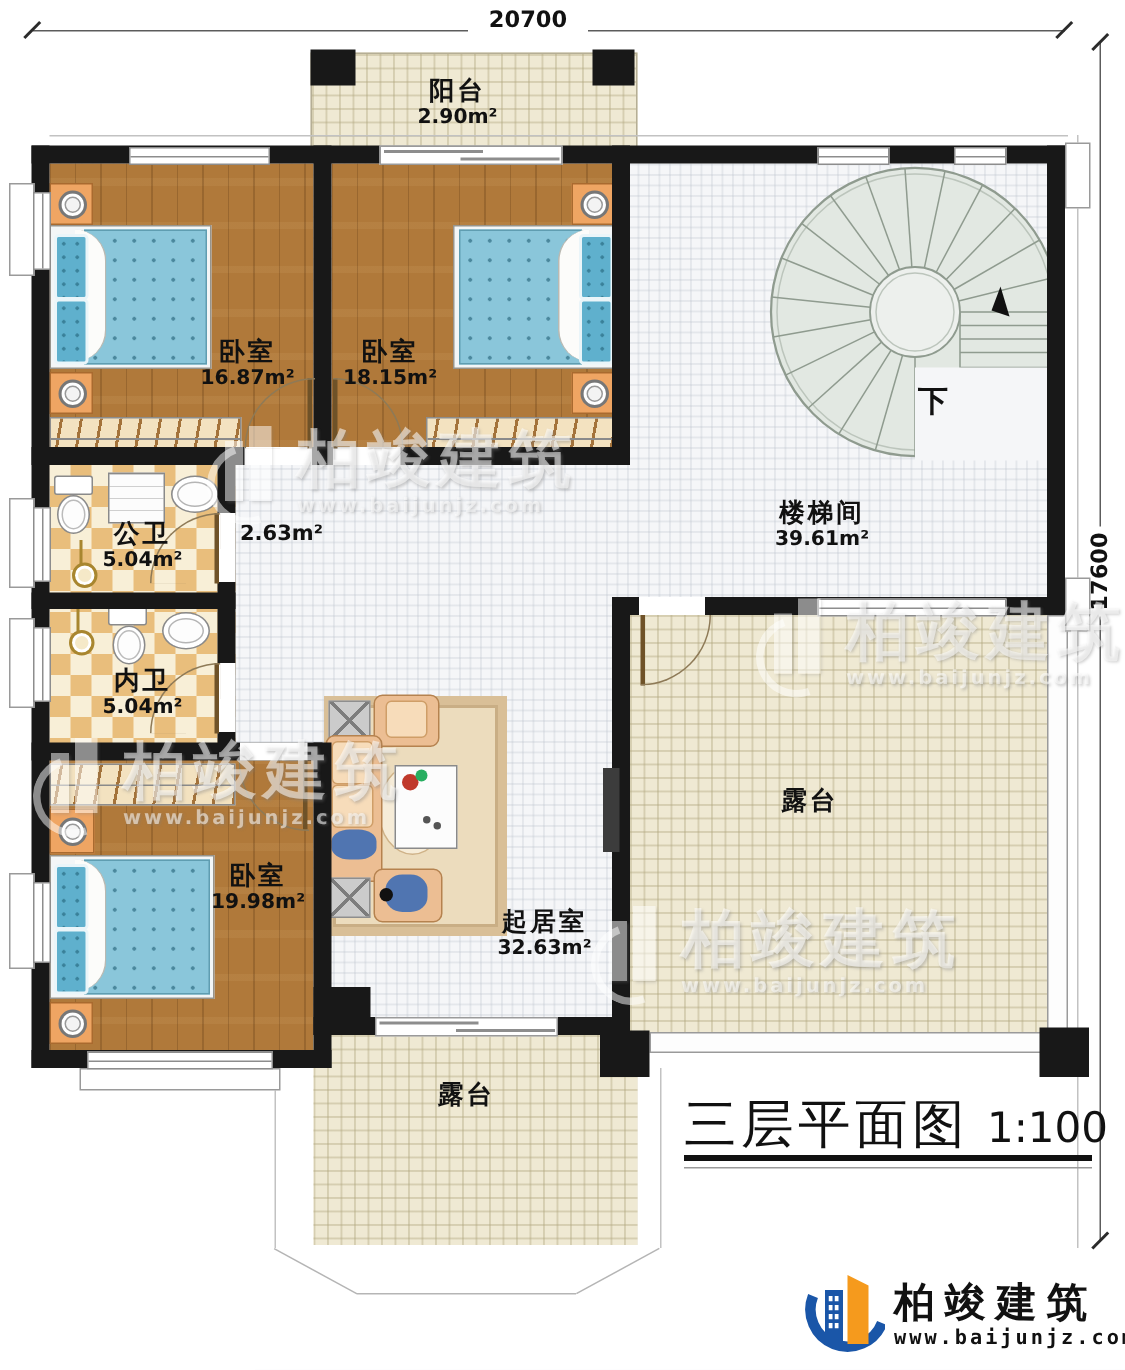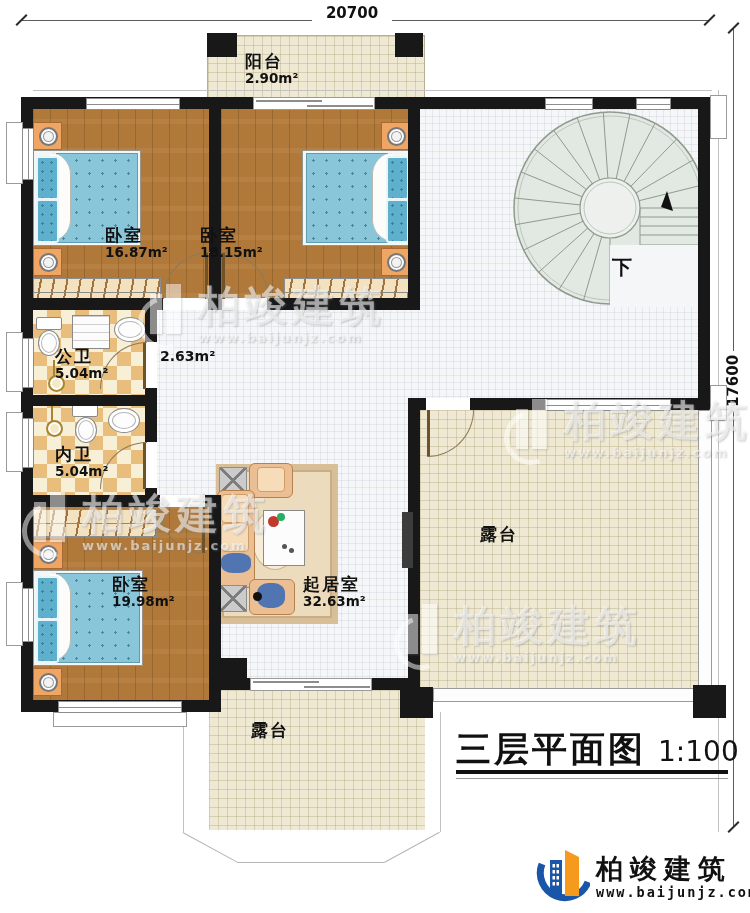--- a/index.html
+++ b/index.html
@@ -67,21 +67,21 @@
   .sidetab{position:absolute;background:#cbcbcb;border:1px solid #8e8e8e;z-index:6;
            background-image:linear-gradient(45deg,transparent 47%,#7d7d7d 47% 53%,transparent 53%),
                             linear-gradient(-45deg,transparent 47%,#7d7d7d 47% 53%,transparent 53%);}
   .carpet{position:absolute;background:#ecdcbd;border:6px solid #d9bf97;z-index:5;
           box-shadow:inset 0 0 0 2px #c9ae85;}
   .medal{position:absolute;background:#f6ecd8;border:1px solid #cfb288;border-radius:50%;z-index:5;}
   .person{position:absolute;background:#5075b1;border-radius:40%;z-index:8;}
   .dot{position:absolute;border-radius:50%;z-index:8;}
   .tv{position:absolute;background:#3c3c3c;z-index:11;}
   
-  .rlabel{position:absolute;text-align:left;z-index:20;line-height:1.1;}
+  .rlabel{position:absolute;text-align:center;z-index:20;line-height:1.1;}
   .rlabel .nm{font-size:17px;font-weight:bold;letter-spacing:2px;}
   .rlabel .ar{font-size:13.5px;font-weight:bold;}
   .arealone{position:absolute;font-size:14px;font-weight:bold;z-index:20;}
   .downlbl{position:absolute;font-size:20px;font-weight:bold;z-index:20;}
   
   .dimline{position:absolute;background:#5c5c5c;z-index:8;}
   .dtick{position:absolute;width:15px;height:2px;background:#2b2b2b;transform:rotate(-45deg);z-index:9;}
   .dimtxt{position:absolute;background:#fff;font-size:15px;font-weight:bold;text-align:center;z-index:9;}
   .outline{position:absolute;background:#c2c2c2;z-index:3;}
   .oline{position:absolute;height:1px;background:#b5b5b5;transform-origin:left top;z-index:3;}
@@ -91,21 +91,21 @@
   .wm-icon{position:relative;width:50px;height:64px;flex:0 0 auto;}
   .wm-icon .b1{position:absolute;left:10px;top:14px;width:12px;height:40px;background:rgba(255,255,255,.5);box-shadow:1px 1px 2px rgba(125,125,125,.3);}
   .wm-icon .b2{position:absolute;left:26px;top:4px;width:15px;height:50px;background:rgba(255,255,255,.5);box-shadow:1px 1px 2px rgba(125,125,125,.3);}
   .wm-icon .sw{position:absolute;left:-2px;top:16px;width:44px;height:44px;border-radius:50%;
                border:5px solid rgba(255,255,255,.5);border-top-color:transparent;border-right-color:transparent;
                transform:rotate(25deg);}
   .wm-big{font-size:42px;font-weight:bold;letter-spacing:5px;white-space:nowrap;}
   .wm-small{font-size:13px;font-weight:bold;letter-spacing:2px;margin-top:-4px;}
   
   .titlerow{position:absolute;left:456px;top:726px;width:274px;display:flex;align-items:baseline;gap:12px;z-index:50;}
-  .title-cn{font-size:35px;font-weight:bold;letter-spacing:3px;white-space:nowrap;}
+  .title-cn{font-size:35px;font-weight:normal;letter-spacing:3px;white-space:nowrap;}
   .title-scale{font-size:28px;font-weight:500;}
   .footer{position:absolute;left:178px;top:876px;font-size:17px;letter-spacing:.5px;z-index:50;white-space:nowrap;}
   .logo{position:absolute;left:534px;top:844px;display:flex;align-items:center;gap:6px;z-index:50;}
   .logo-name{font-size:27px;font-weight:bold;letter-spacing:7px;white-space:nowrap;line-height:1;}
   .logo-site{font-size:13.5px;font-weight:bold;letter-spacing:2px;font-family:"DejaVu Sans Mono","Liberation Mono",monospace;margin-top:2px;}
 </style>
 </head>
 <body>
 
 <div class="plan">
@@ -285,34 +285,38 @@
       <div class="ar">2.90m²</div>
     </div>
   <div class="rlabel" style="left:105px;top:226px;width:120px;">
     <div class="nm">卧室</div>
       <div class="ar">16.87m²</div>
     </div>
   <div class="rlabel" style="left:200px;top:226px;width:120px;">
     <div class="nm">卧室</div>
       <div class="ar">18.15m²</div>
     </div>
+  <div class="rlabel" style="left:488px;top:333px;width:120px;">
+    <div class="nm">楼梯间</div>
+      <div class="ar">39.61m²</div>
+    </div>
   <div class="arealone" style="left:160px;top:348px;">2.63m²</div>
   <div class="rlabel" style="left:55px;top:347px;width:80px;">
     <div class="nm">公卫</div>
       <div class="ar">5.04m²</div>
     </div>
   <div class="rlabel" style="left:55px;top:445px;width:80px;">
     <div class="nm">内卫</div>
       <div class="ar">5.04m²</div>
     </div>
   <div class="rlabel" style="left:112px;top:575px;width:120px;">
     <div class="nm">卧室</div>
       <div class="ar">19.98m²</div>
     </div>
-  <div class="rlabel" style="left:303px;top:575px;width:120px;">
+  <div class="rlabel" style="left:303px;top:606px;width:120px;">
     <div class="nm">起居室</div>
       <div class="ar">32.63m²</div>
     </div>
   <div class="rlabel" style="left:480px;top:525px;width:120px;">
     <div class="nm">露台</div>
       <div class="ar"></div>
     </div>
   <div class="rlabel" style="left:251px;top:721px;width:120px;">
     <div class="nm">露台</div>
       <div class="ar"></div>

